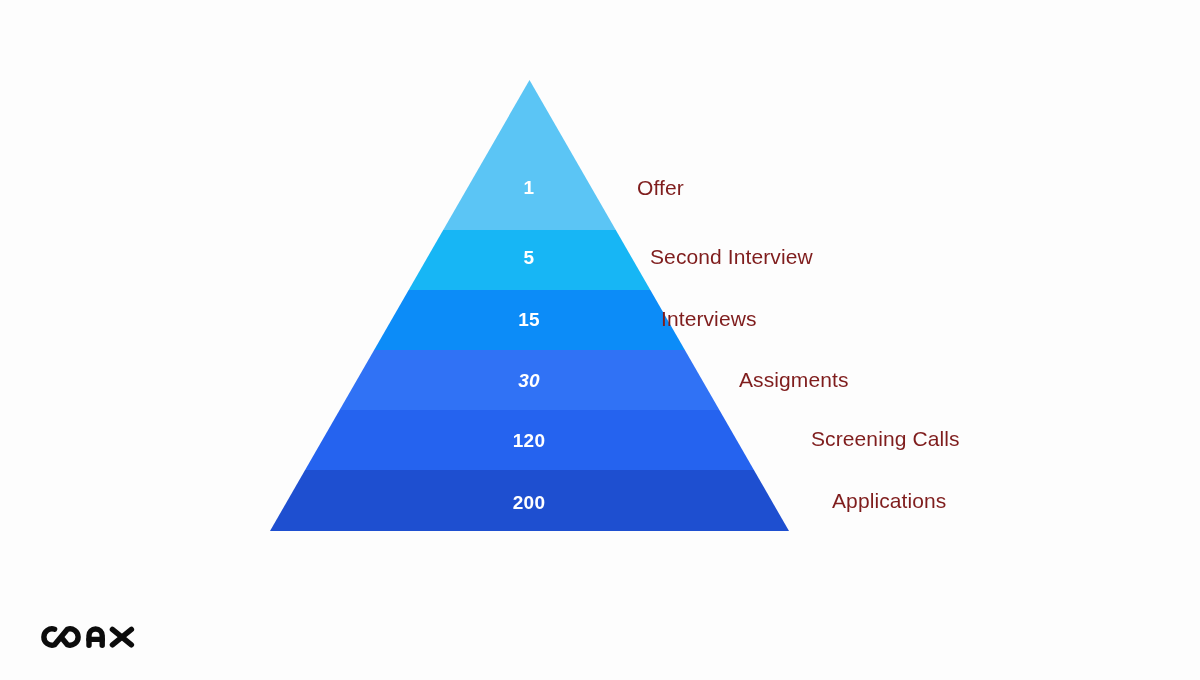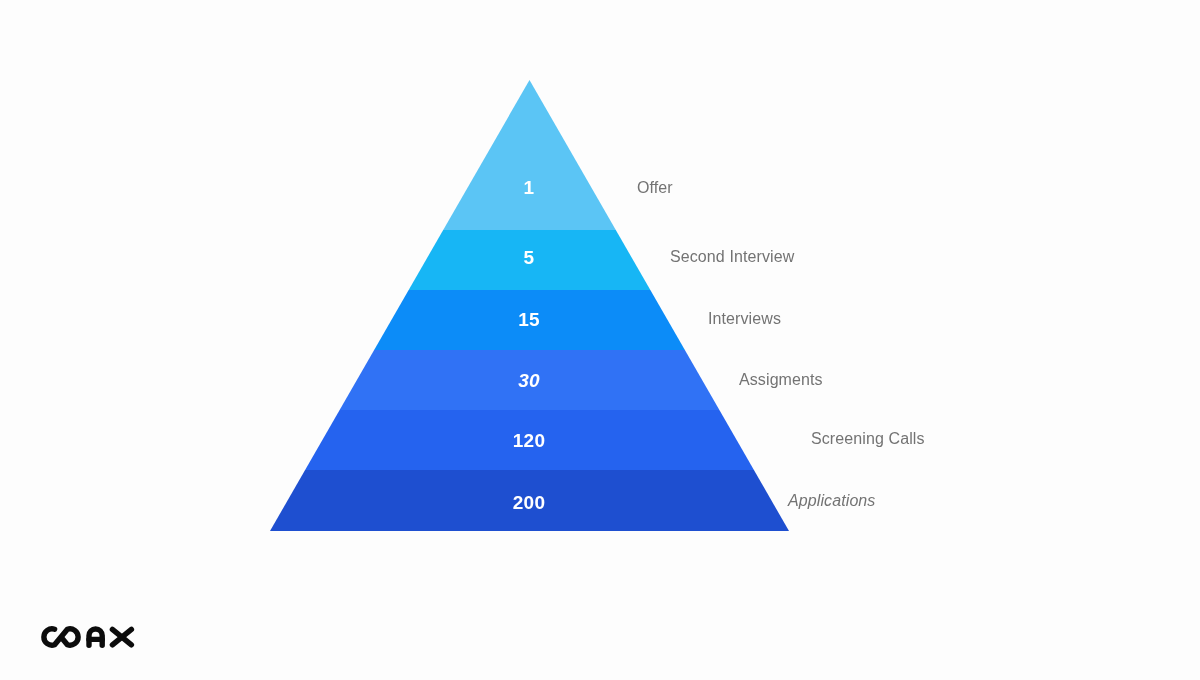--- a/index.html
+++ b/index.html
@@ -53,22 +53,22 @@
     font-weight: bold;
     font-size: 19px;
     letter-spacing: 0.2px;
     white-space: nowrap;
   }
 
   
   .label {
     position: absolute;
     transform: translateY(-50%);
-    color: #737373;
-    font-size: 16px;
+    color: #7f1d1d;
+    font-size: 21px;
     font-weight: 400;
     white-space: nowrap;
     letter-spacing: 0.1px;
   }
 
   
   #logo {
     position: absolute;
     left: 36px;
     top: 622px;
@@ -104,25 +104,25 @@
     <span class="value" style="left:529px; top:188px;">1</span>
     <span class="value" style="left:529px; top:258px;">5</span>
     <span class="value" style="left:529px; top:320px;">15</span>
     <span class="value" style="left:529px; top:381px;font-style:italic;">30</span>
     <span class="value" style="left:529px; top:441px;">120</span>
     <span class="value" style="left:529px; top:503px;">200</span>
   </div>
 
   <div class="value-layer">
     <span class="label" style="left:637px; top:188px;">Offer</span>
-    <span class="label" style="left:670px; top:257px;">Second Interview</span>
-    <span class="label" style="left:708px; top:319px;text-align:right;">Interviews</span>
+    <span class="label" style="left:650px; top:257px;">Second Interview</span>
+    <span class="label" style="left:661px; top:319px;text-align:right;">Interviews</span>
     <span class="label" style="left:739px; top:380px;text-align:center;">Assigments</span>
     <span class="label" style="left:777px; top:439px;margin-left:34px;">Screening Calls</span>
-    <span class="label" style="left:788px; top:501px;font-style:italic;">Applications</span>
+    <span class="label" style="left:832px; top:501px;">Applications</span>
   </div>
 
   <div id="logo">
     <svg viewBox="0 0 104 30" xmlns="http://www.w3.org/2000/svg">
       <g fill="none" stroke="#0c0c0c" stroke-width="5.4" stroke-linecap="round" stroke-linejoin="round">
 
         <path d="M18.6 7.2 A8.2 8.2 0 1 0 18.6 22.8 L25.0 15.0 L31.4 7.2 A8.2 8.2 0 1 1 31.4 22.8 L25.0 15.0"></path>
 
         <path d="M53.0 23.2 L53.0 13.6 A6.6 6.6 0 0 1 66.2 13.6 L66.2 23.2"></path>
         <path d="M53.0 17.4 L66.2 17.4"></path>

